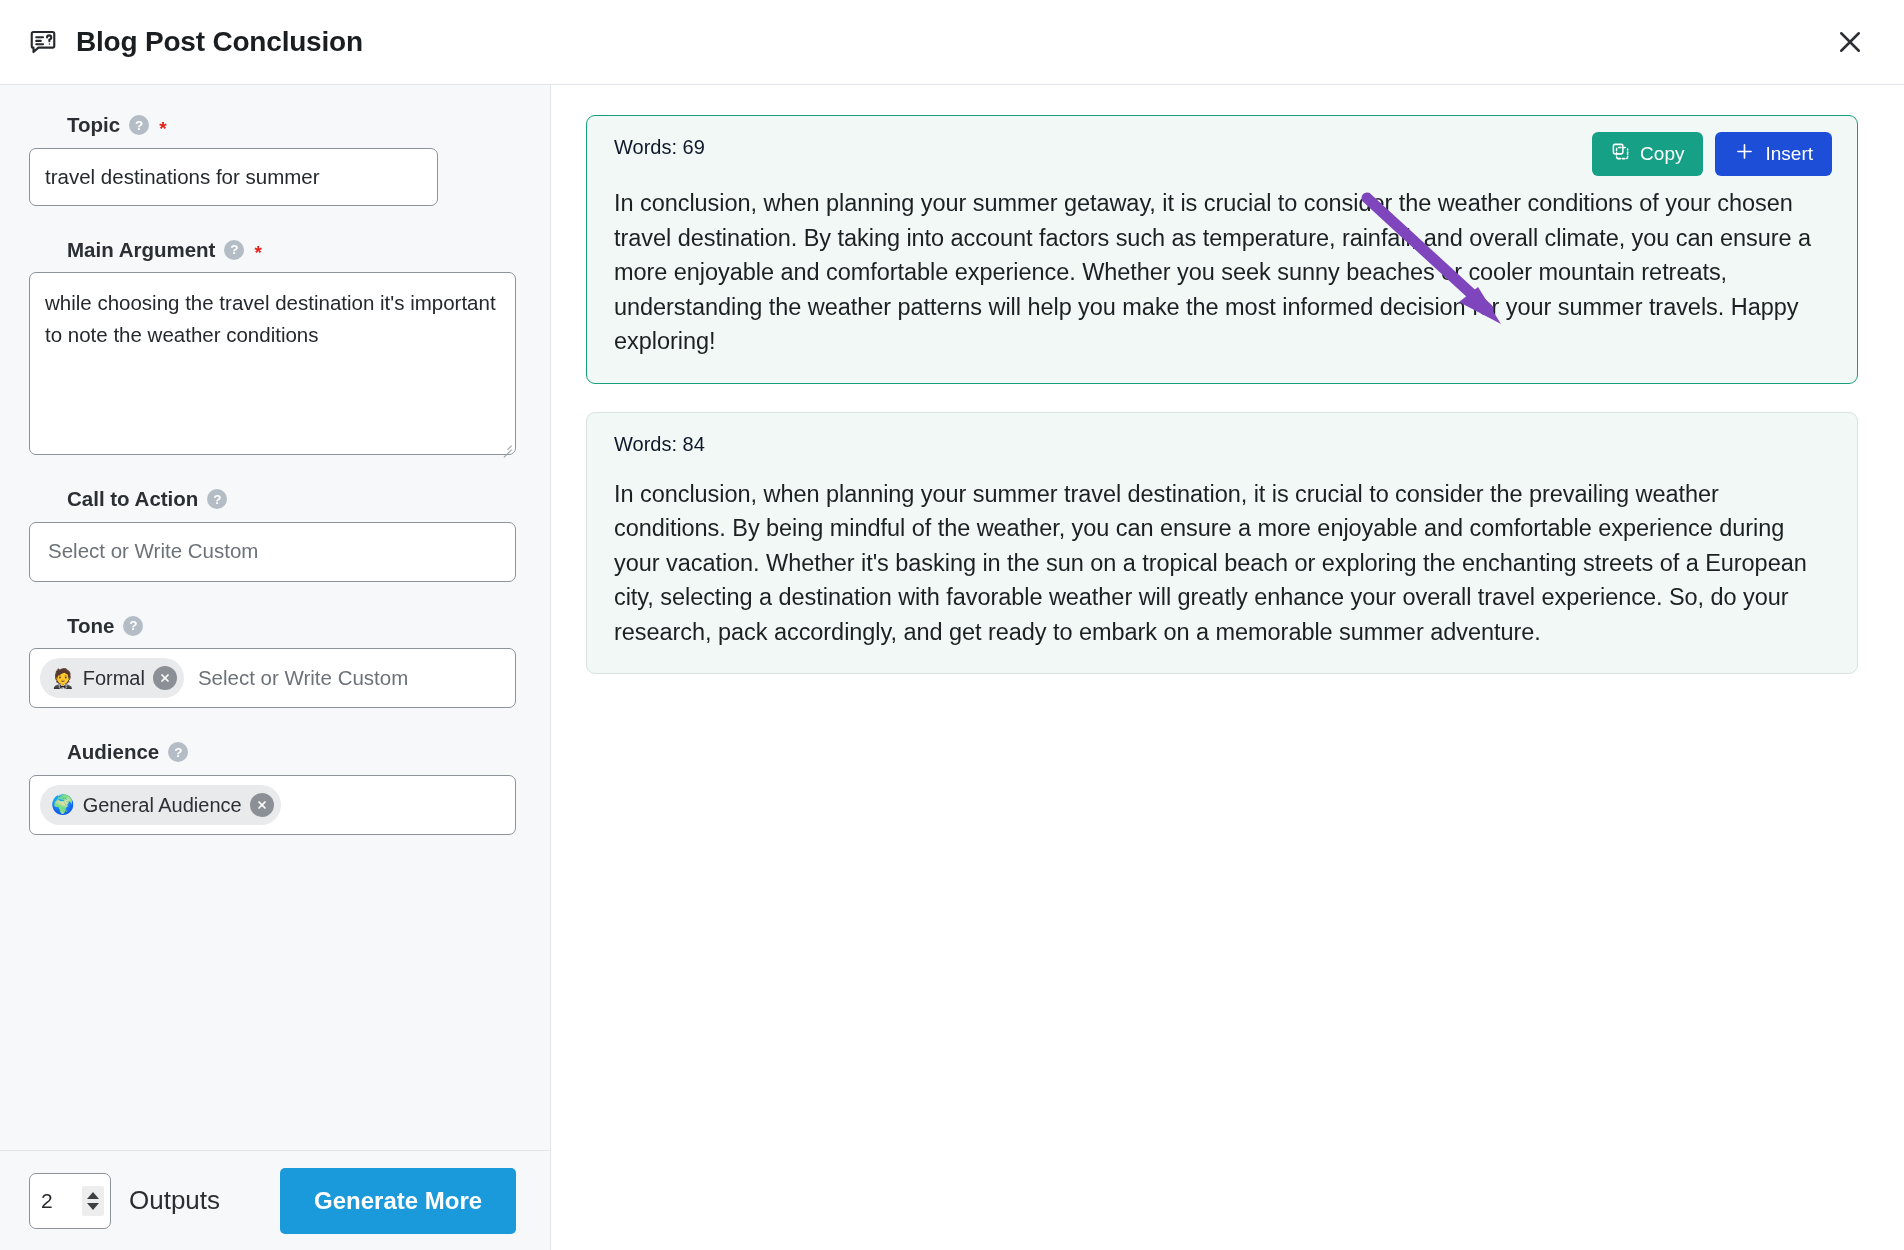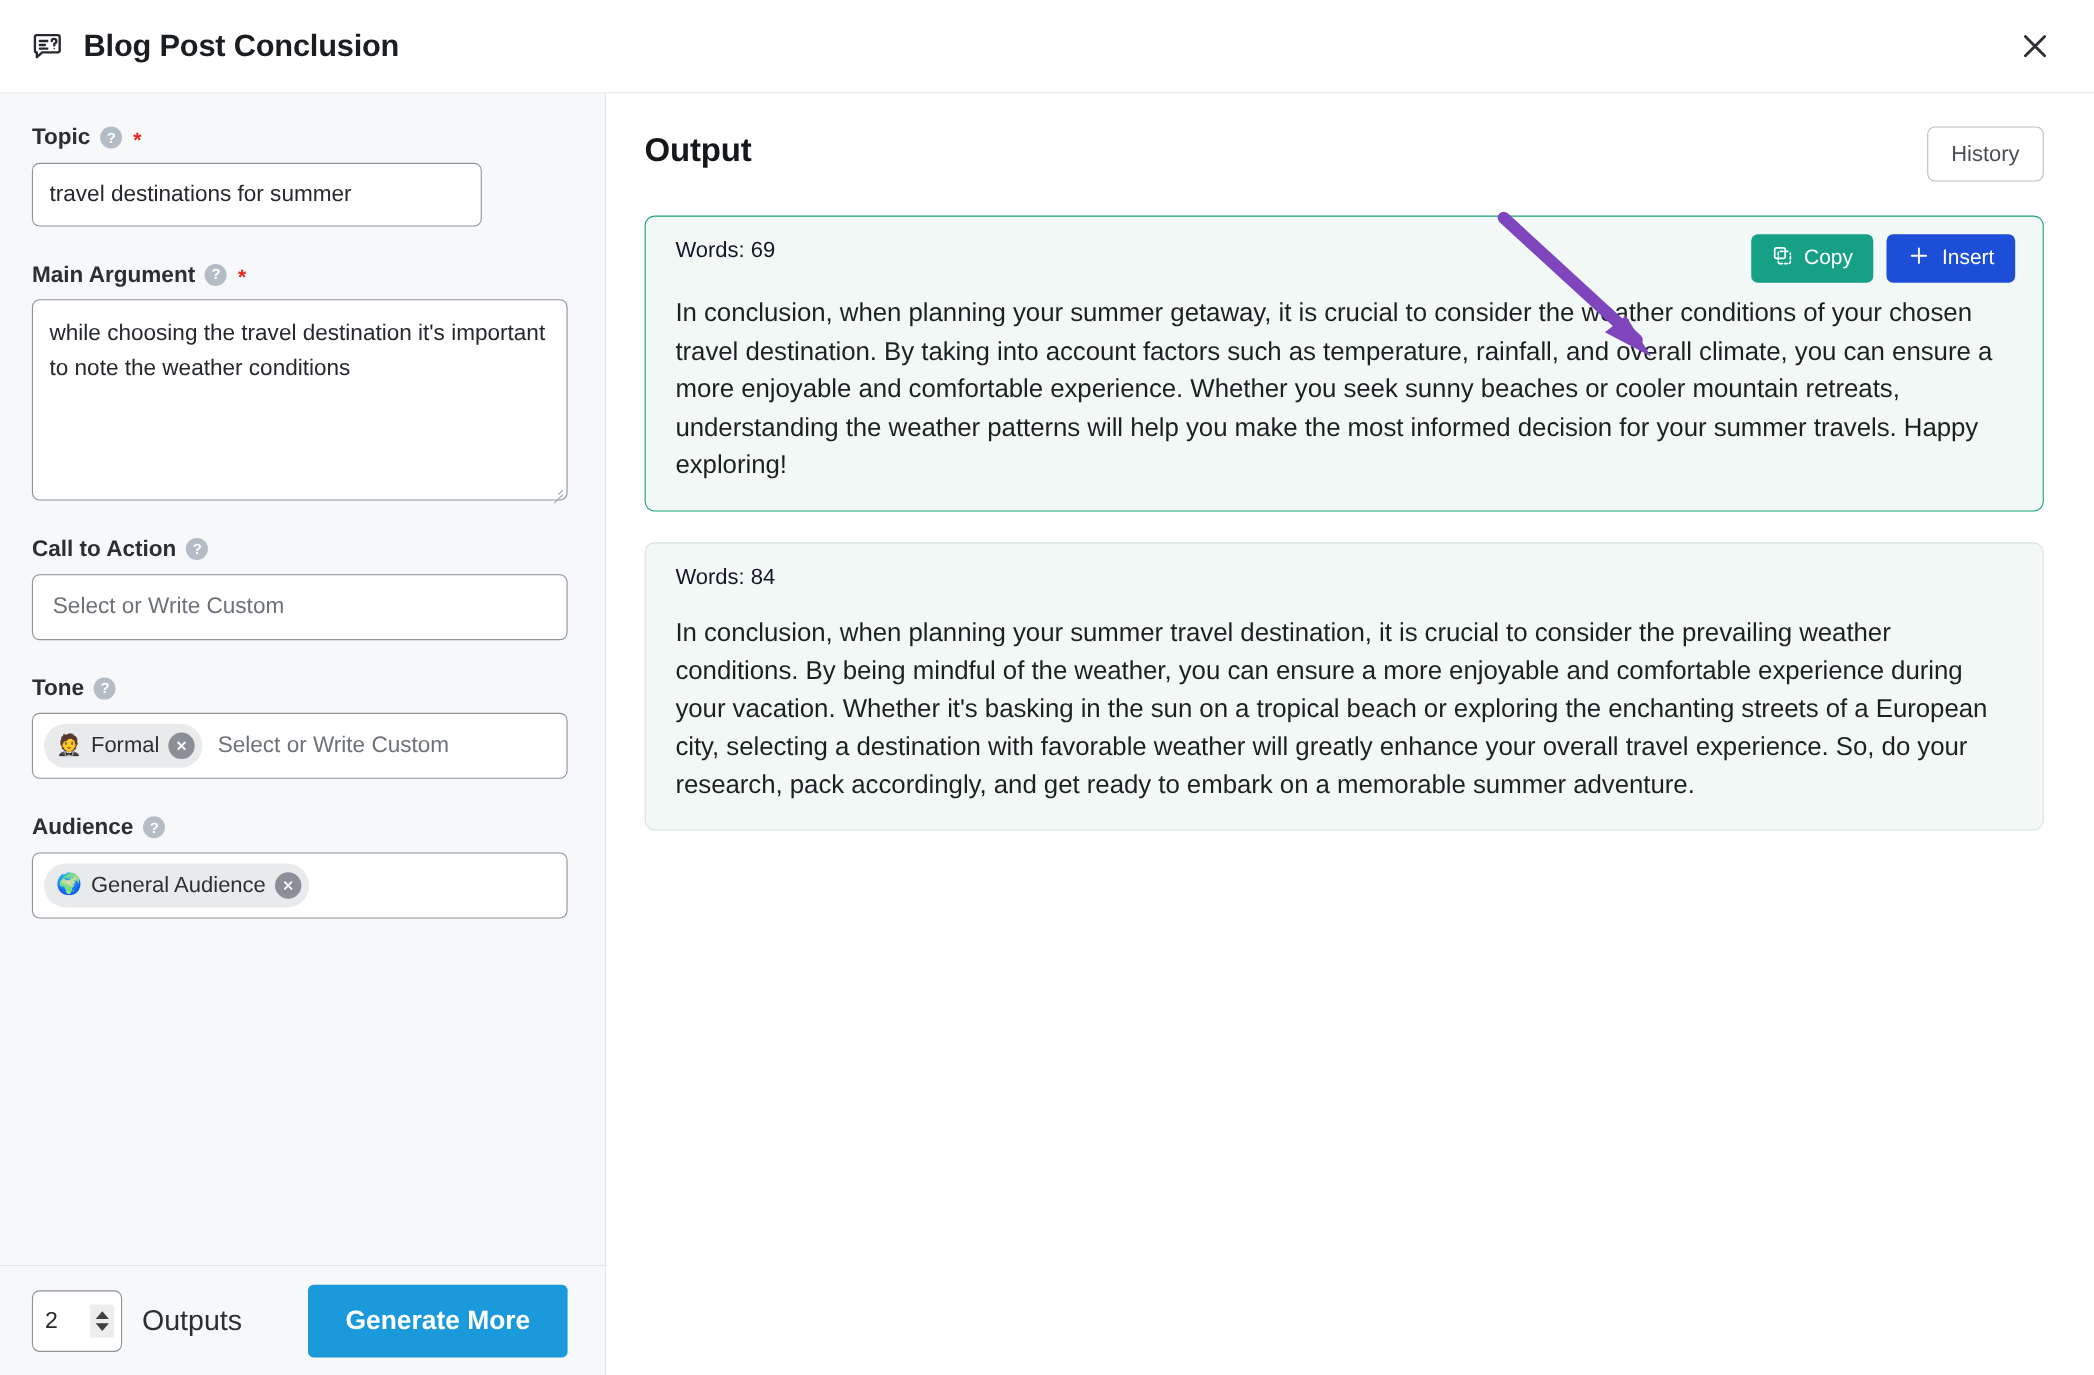--- a/index.html
+++ b/index.html
@@ -82,20 +82,21 @@
   .field.tight { margin-bottom: 30px; }
 
   .field-label {
     display: flex;
     align-items: center;
     font-size: 20.5px;
     font-weight: bold;
     color: #2b2f33;
     margin-bottom: 12px;
     line-height: 1;
+    margin-left: 38px;
   }
   .help-badge {
     width: 20px; height: 20px;
     border-radius: 50%;
     background: #b4bdc6;
     color: #ffffff;
     font-size: 13.5px;
     font-weight: bold;
     display: inline-flex;
     align-items: center;
@@ -486,24 +487,20 @@
             <span class="arrow-down"></span>
           </span>
         </div>
         <span class="outputs-label">Outputs</span>
         <button class="generate-btn">Generate More</button>
       </div>
     </div>
 
     <div class="right-panel">
 
-      <div class="output-header">
-        <div class="output-title">Output</div>
-        <button class="history-btn">History</button>
-      </div>
 
       <div class="out-card selected">
         <div class="out-card-top">
           <span class="words-label">Words: 69</span>
           <span class="out-actions">
             <button class="act-btn copy">
               <span>
                 <svg width="19" height="19" viewBox="0 0 24 24" fill="none" stroke="currentColor" stroke-width="1.9" stroke-linecap="round" stroke-linejoin="round">
                   <rect x="3" y="3" width="12" height="12" rx="2"></rect>
                   <path d="M9 21h10a2 2 0 0 0 2-2V9" stroke-dasharray="3 2.4"></path>

